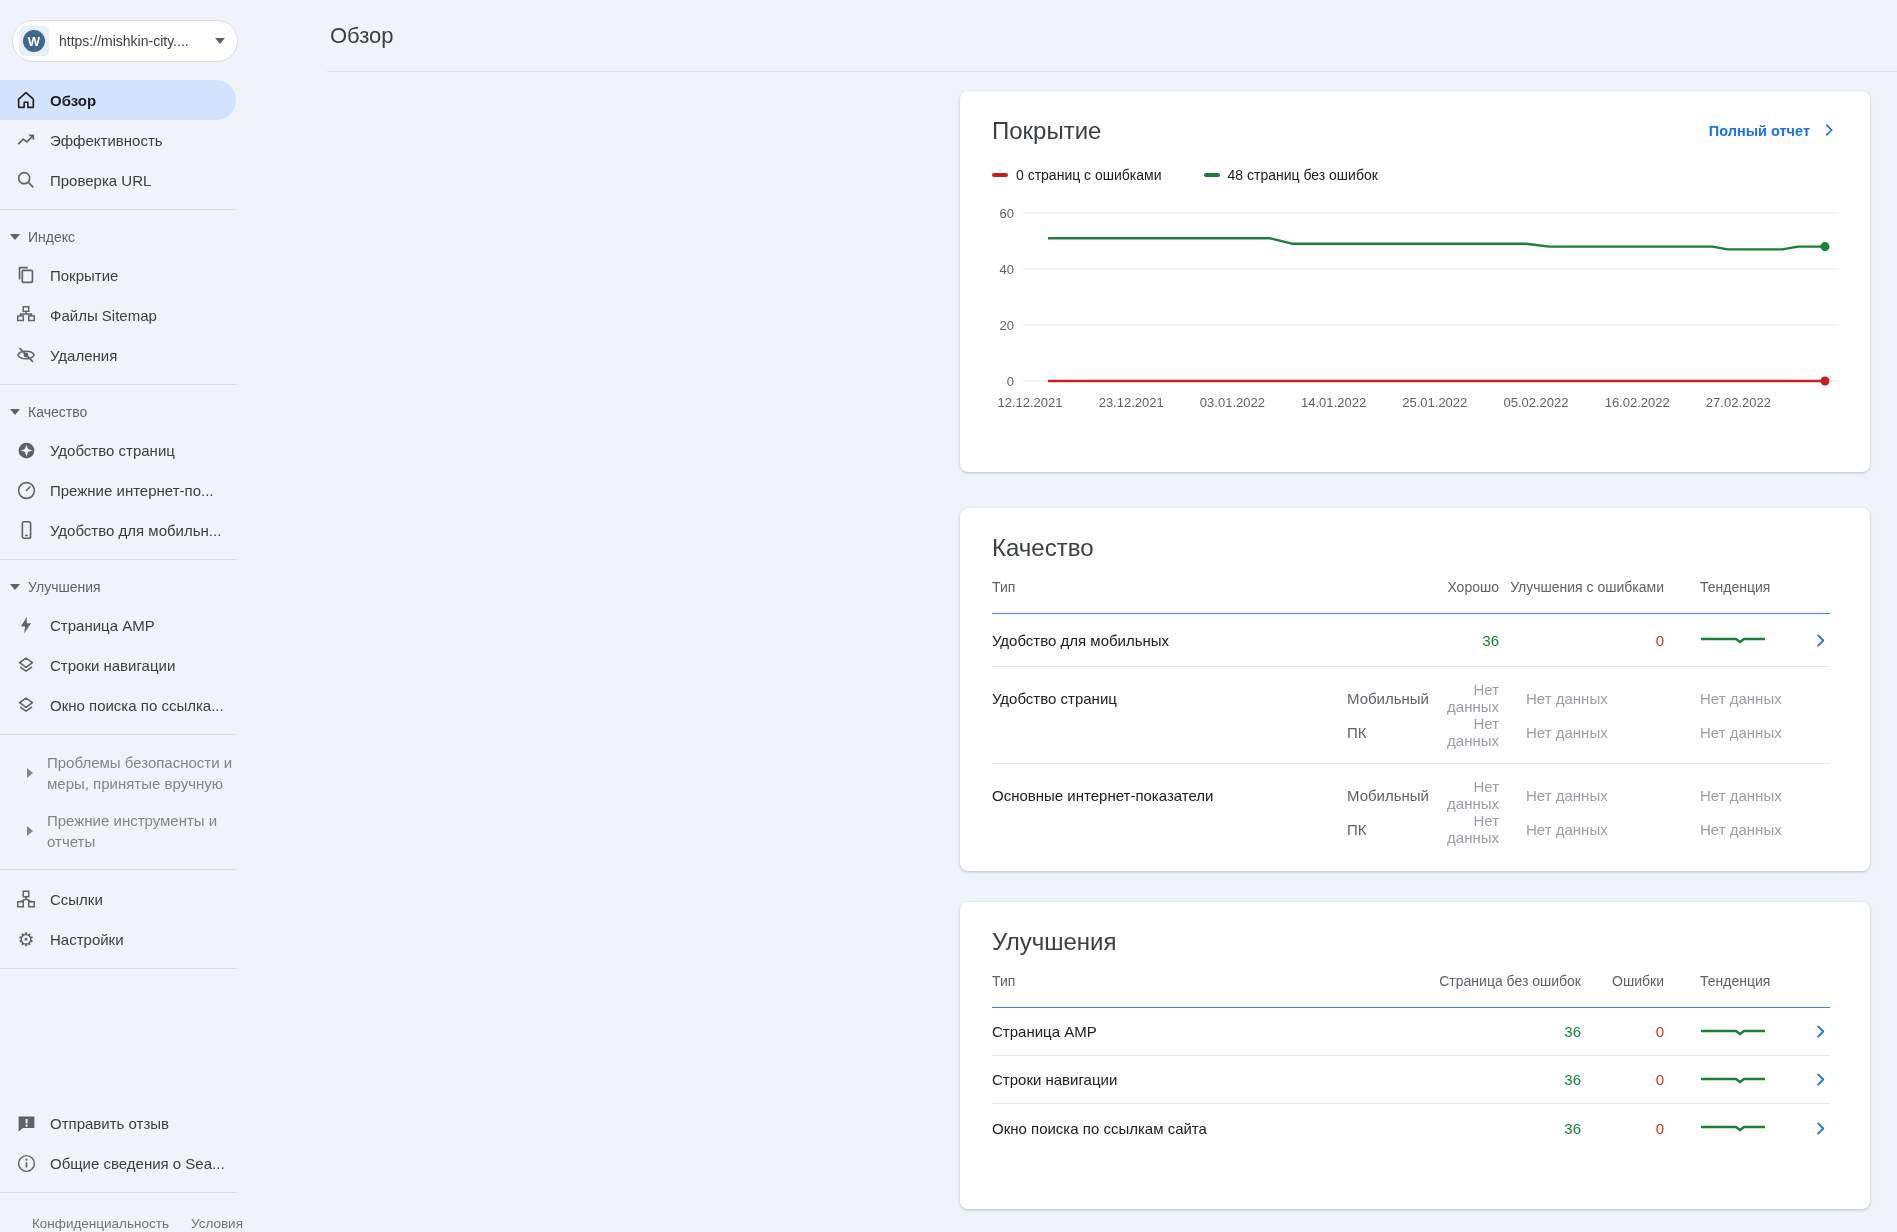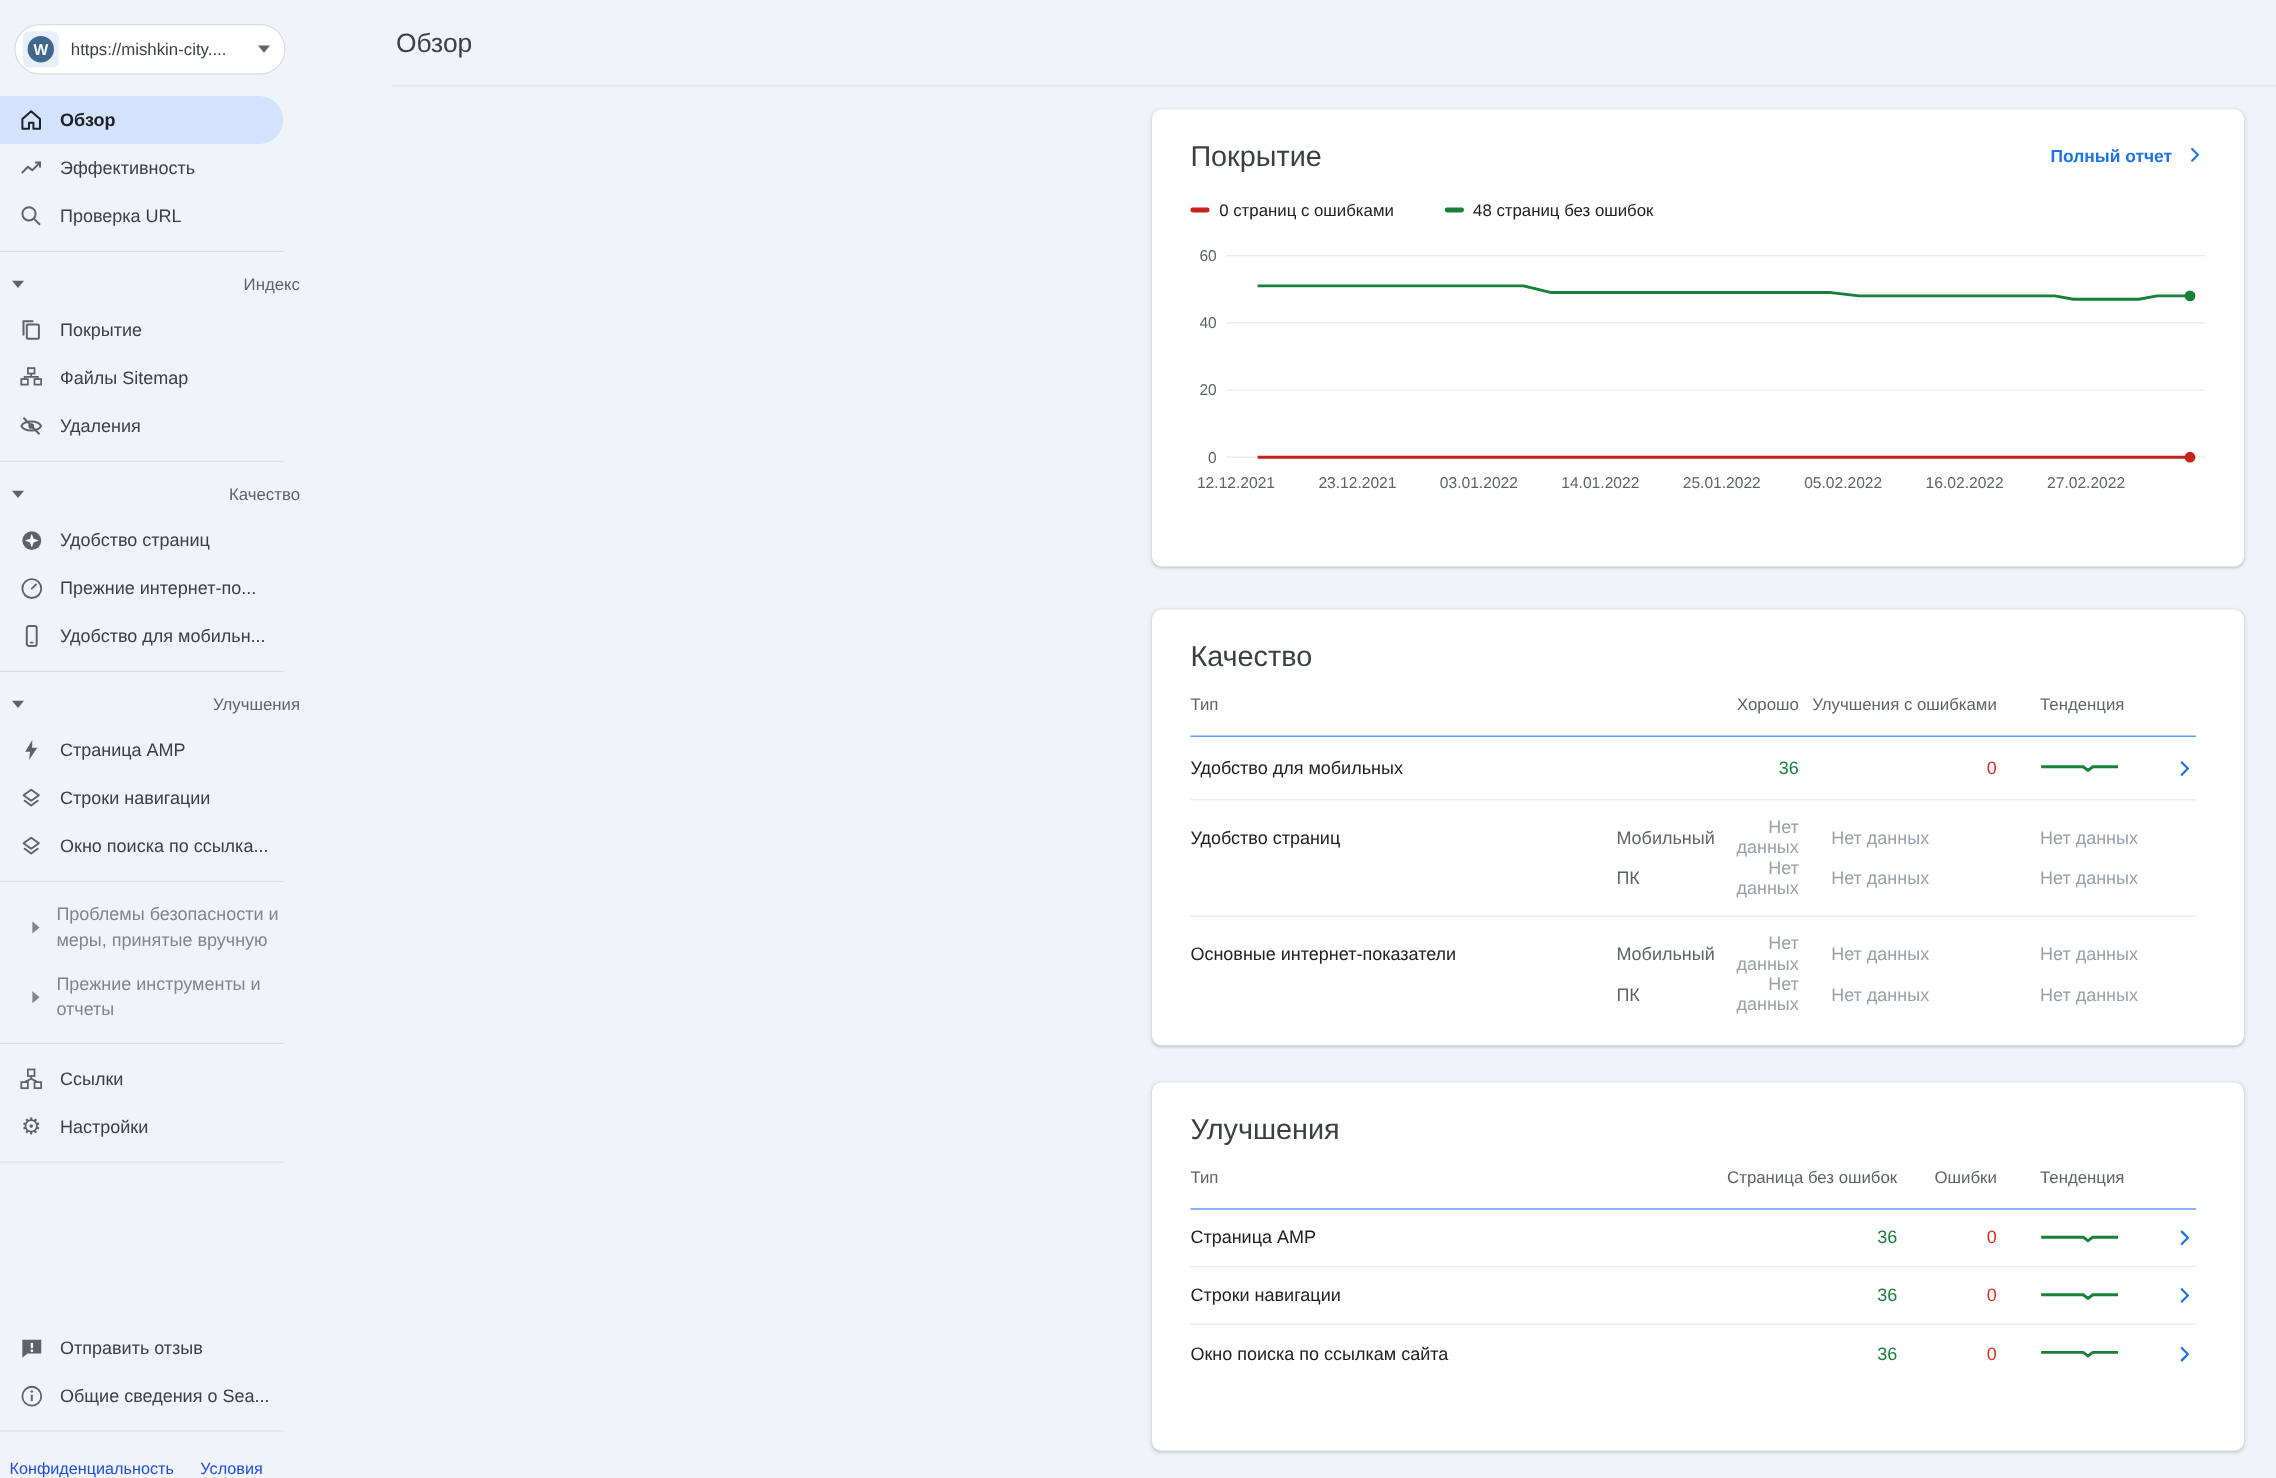--- a/index.html
+++ b/index.html
@@ -26,32 +26,32 @@
   .nav-item { height:40px; display:flex; align-items:center; padding-left:14px;
     margin-right:14px; cursor:pointer; color:#3c4043; font-size:15px;
     border-radius:0 21px 21px 0; }
   .nav-item .ic { width:24px; height:24px; display:flex; align-items:center;
     justify-content:center; flex:0 0 24px; }
   .nav-item .lbl { margin-left:12px; white-space:nowrap; overflow:hidden; }
   .nav-item.selected { background:#d3e3fd; color:#202124; font-weight:bold; }
   .nav-item.selected .ic svg * { stroke:#202124; }
   .sb-divider { border-top:1px solid #dcdfe3; margin:9px 13px 9px 0; }
   .section-hdr { height:36px; display:flex; align-items:center; padding-left:10px;
-    font-size:14px; color:#5f6368; cursor:pointer;justify-content:space-between; }
+    font-size:14px; color:#5f6368; cursor:pointer; }
   .tri-down { width:0; height:0; border-left:5px solid transparent;
     border-right:5px solid transparent; border-top:6px solid #5f6368; margin-right:8px; }
   .tri-right { width:0; height:0; border-top:5px solid transparent;
     border-bottom:5px solid transparent; border-left:6px solid #80868b; margin-right:8px; flex:0 0 6px; }
   .collapsed-group { display:flex; align-items:center; padding:8px 10px 8px 27px;
     color:#80868b; font-size:15px; line-height:21px; cursor:pointer; }
   .collapsed-group .lbl { margin-left:6px; }
 
   .sb-spacer { flex:1; }
-  .legal { display:flex; gap:22px; padding:14px 0 0 8px; font-size:13.5px;
-    color:#1d4ed8; height:30px; }
+  .legal { display:flex; gap:22px; padding:14px 0 0 32px; font-size:13.5px;
+    color:#737373; height:30px; }
 
   
   .main { margin-left:250px; height:100%; }
   .page-head { height:72px; display:flex; align-items:center; padding-left:80px;
     position:relative; }
   .page-head::after { content:''; position:absolute; left:77px; right:0; bottom:0;
     height:1px; background:#dfe2e7; }
   .page-title { font-size:22px; color:#3c4043; font-weight:400; }
 
   .cards { margin-left:710px; width:910px; }

